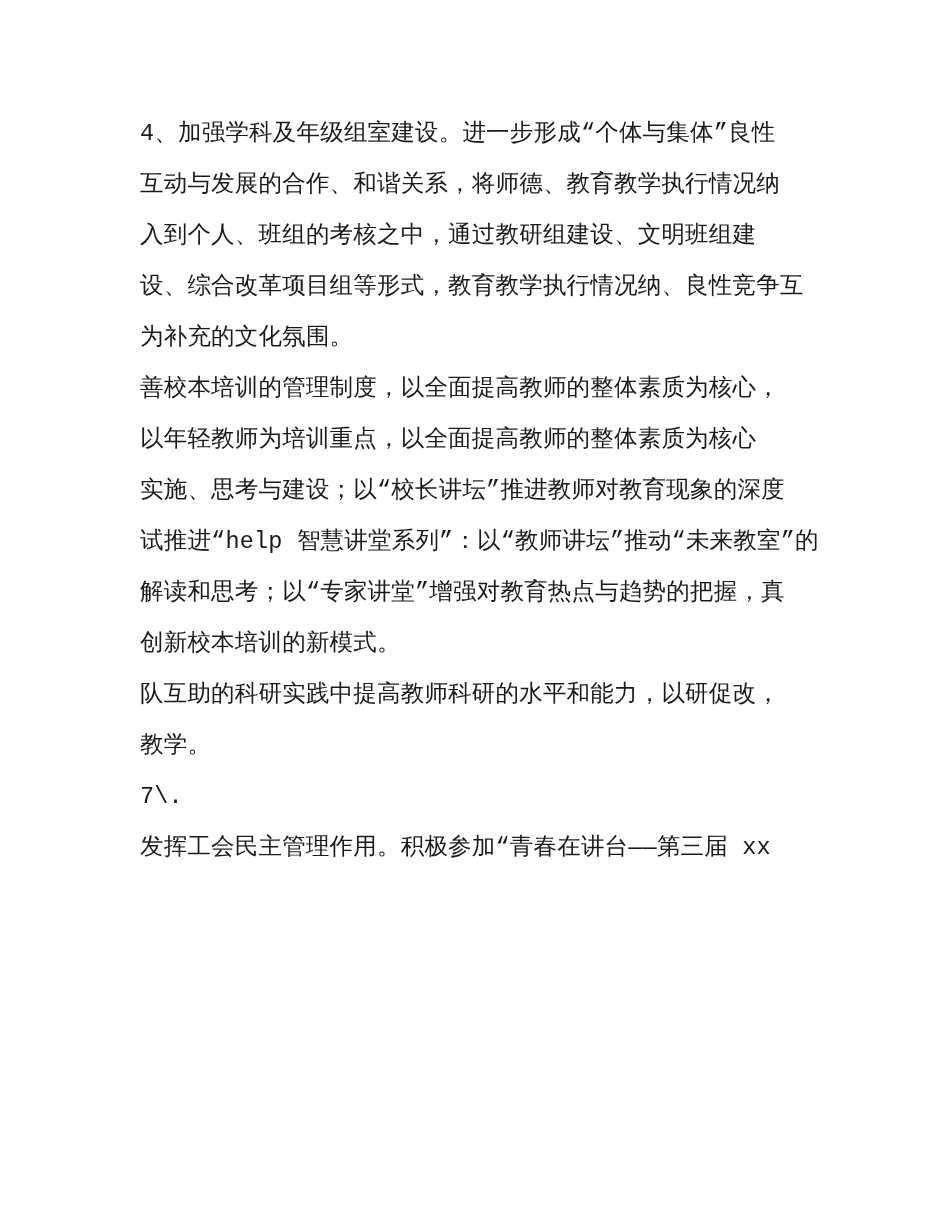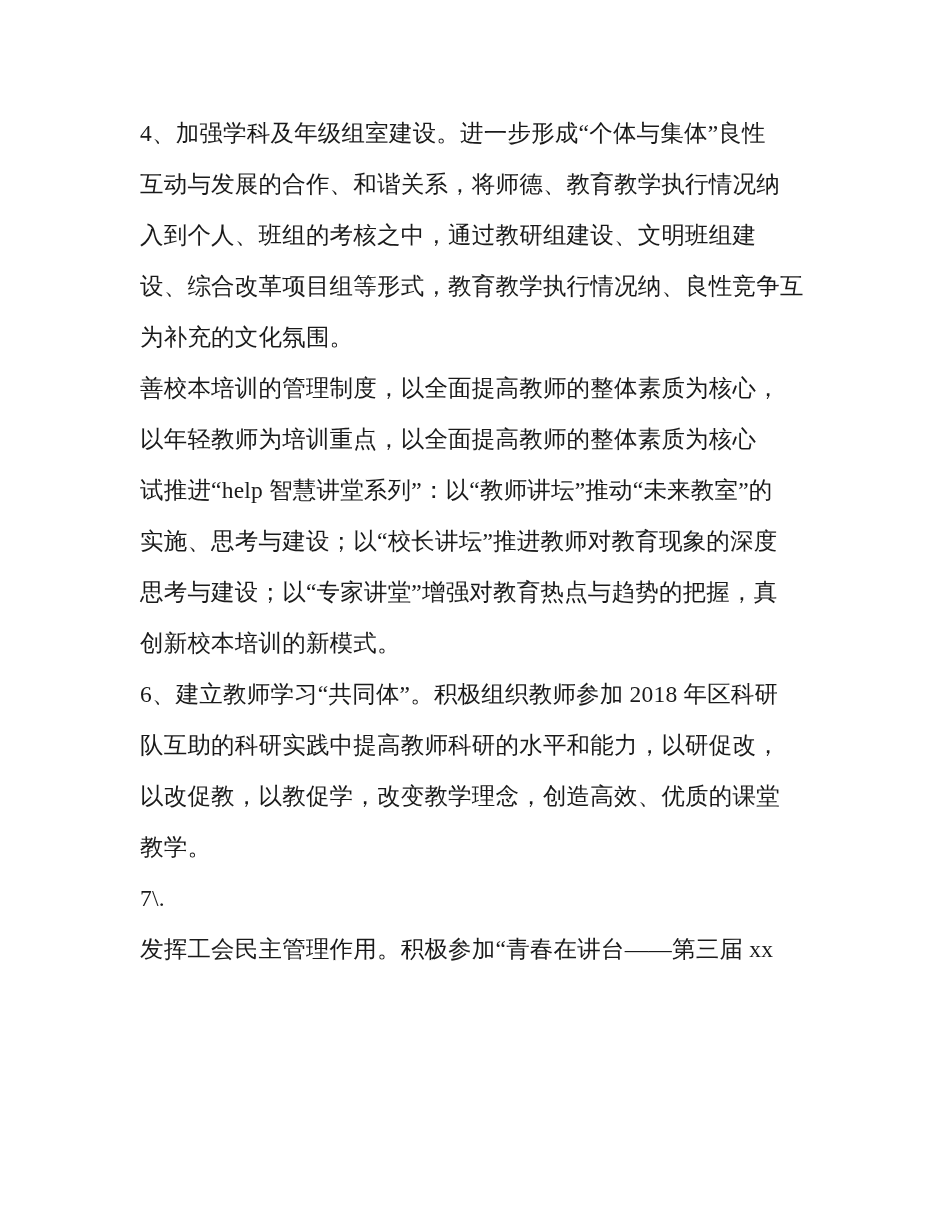--- a/index.html
+++ b/index.html
@@ -12,21 +12,21 @@
       height: 1229px;
       position: relative;
       overflow: hidden;
     }
     .page {
       position: absolute;
       left: 140px;
       top: 108px;
       width: 680px;
       color: #1a1a1a;
-      font-family: Liberation Serif, serif;
+      font-family: Liberation Mono, monospace;
       font-size: 23.5px;
       line-height: 51px;
       letter-spacing: 0.2px;
     }
     .line {
       display: block;
       white-space: nowrap;
       height: 51px;
     }
   </style>
@@ -37,29 +37,27 @@
   <div>
     <span class="line">4、加强学科及年级组室建设。进一步形成“个体与集体”良性</span>
     <span class="line">互动与发展的合作、和谐关系，将师德、教育教学执行情况纳</span>
     <span class="line">入到个人、班组的考核之中，通过教研组建设、文明班组建</span>
     <span class="line">设、综合改革项目组等形式，教育教学执行情况纳、良性竞争互</span>
     <span class="line">为补充的文化氛围。</span>
   </div>
   <div>
     <span class="line">善校本培训的管理制度，以全面提高教师的整体素质为核心，</span>
     <span class="line">以年轻教师为培训重点，以全面提高教师的整体素质为核心</span>
+    <span class="line">实施、思考与建设；以“校长讲坛”推进教师对教育现象的深度</span>
     <span class="line">试推进“help 智慧讲堂系列”：以“教师讲坛”推动“未来教室”的</span>
-    <span class="line">实施、思考与建设；以“校长讲坛”推进教师对教育现象的深度</span>
-    <span class="line">思考与建设；以“专家讲堂”增强对教育热点与趋势的把握，真</span>
+    <span class="line">解读和思考；以“专家讲堂”增强对教育热点与趋势的把握，真</span>
     <span class="line">创新校本培训的新模式。</span>
   </div>
   <div>
-    <span class="line">6、建立教师学习“共同体”。积极组织教师参加 2018 年区科研</span>
     <span class="line">队互助的科研实践中提高教师科研的水平和能力，以研促改，</span>
-    <span class="line">以改促教，以教促学，改变教学理念，创造高效、优质的课堂</span>
     <span class="line">教学。</span>
   </div>
   <div>
     <span class="line">7\.</span>
   </div>
   <div>
     <span class="line">发挥工会民主管理作用。积极参加“青春在讲台——第三届 xx</span>
   </div>
 </div>
 

